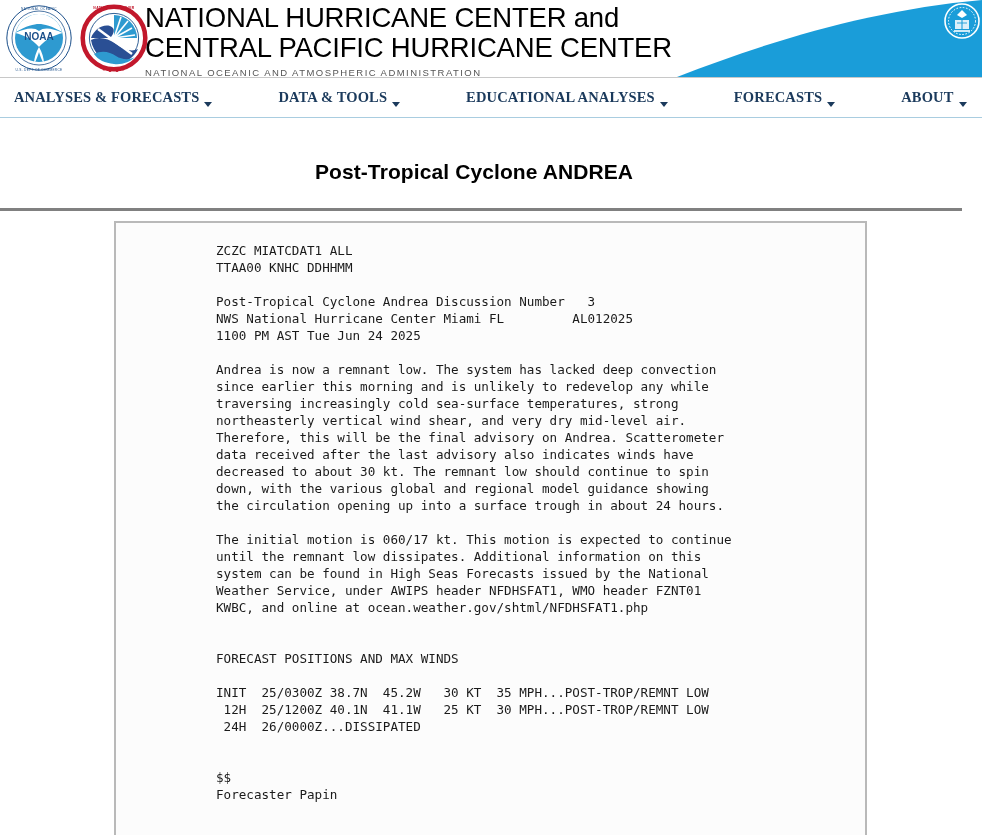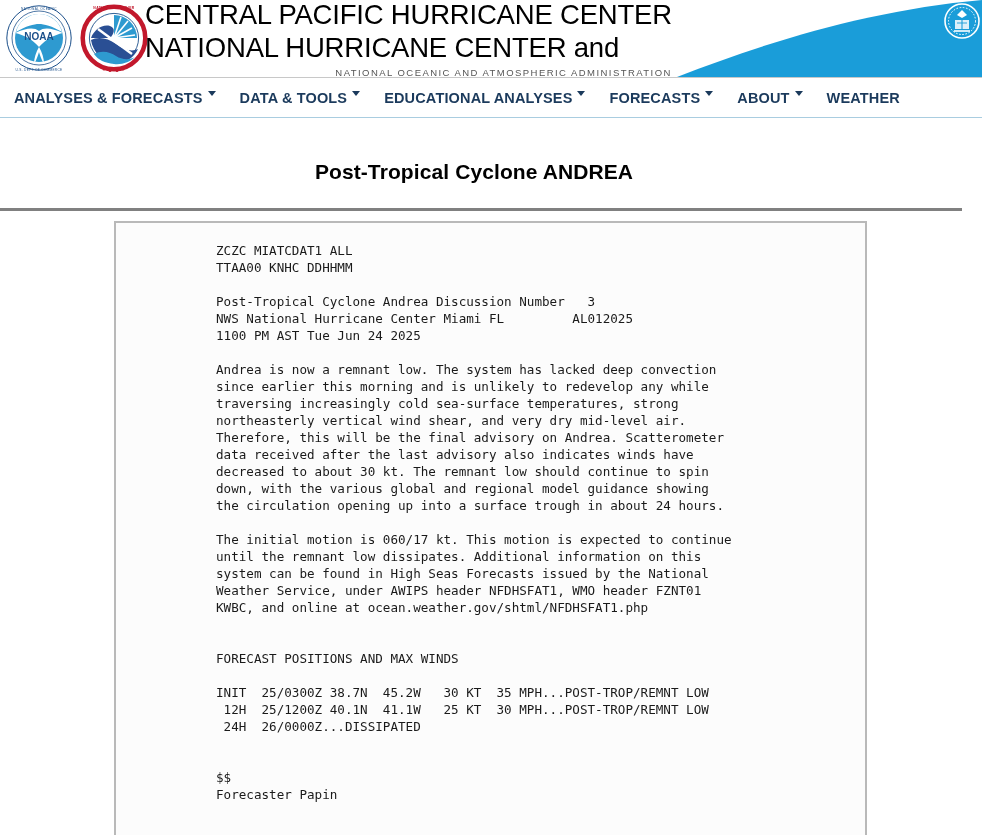--- a/index.html
+++ b/index.html
@@ -61,52 +61,51 @@
     font-weight: 400;
   }
   .title-line.first { padding-top: 3px; }
   .title-sub {
     font-family: "Liberation Sans", sans-serif;
     font-size: 9.5px;
     letter-spacing: 1.45px;
     color: #555555;
     padding-top: 4px;
     white-space: nowrap;
-    text-align: right;
   }
   .header-rule {
     width: 982px;
     height: 1px;
     background: #c8c8c8;
   }
 
   
   .main-nav {
     width: 982px;
     height: 40px;
     background: #ffffff;
     border-bottom: 1px solid #a9cde0;
     display: flex;
     align-items: center;
     padding: 0 0 0 14px;
   }
   .nav-item {
-    font-family: Liberation Sans, sans-serif;
+    font-family: Liberation Serif, serif;
     font-size: 14.5px;
     font-weight: 700;
     color: #1b3a5c;
     letter-spacing: 0.15px;
     white-space: nowrap;
     display: inline-flex;
-    align-items: flex-start;
+    align-items: flex-end;
     gap: 5px;
     cursor: pointer;
     text-decoration: none;
   }
-  .nav-item + .nav-item { margin-left: 24px; }
+  .nav-item + .nav-item { margin-left: 66px; }
   .caret {
     display: inline-block;
     width: 0; height: 0;
     border-left: 4px solid transparent;
     border-right: 4px solid transparent;
     border-top: 5px solid #1b3a5c;
     position: relative;
     top: 1px;
   }
 
@@ -213,22 +212,22 @@
         <circle cx="24" cy="67" r="1.5"></circle>
           <circle cx="30" cy="68.5" r="1.5"></circle>
         <circle cx="37" cy="68.5" r="1.5"></circle>
           <circle cx="43" cy="67" r="1.5"></circle>
       </g>
       <text x="34" y="7" font-family="'Liberation Sans', sans-serif" font-size="3.4" font-weight="700" fill="#c2182c" text-anchor="middle" letter-spacing="0.4">NATIONAL WEATHER</text>
     </svg>
   </div>
 
   <div class="header-titles">
+    <div class="title-line first">NATIONAL HURRICANE CENTER and</div>
     <div class="title-line">CENTRAL PACIFIC HURRICANE CENTER</div>
-    <div class="title-line first">NATIONAL HURRICANE CENTER and</div>
     <div class="title-sub">NATIONAL OCEANIC AND ATMOSPHERIC ADMINISTRATION</div>
   </div>
 </div>
 
 <div class="header-rule"></div>
 
 <nav class="main-nav">
   <a class="nav-item">
     <span>ANALYSES &amp; FORECASTS</span>
     <span class="caret"></span>

